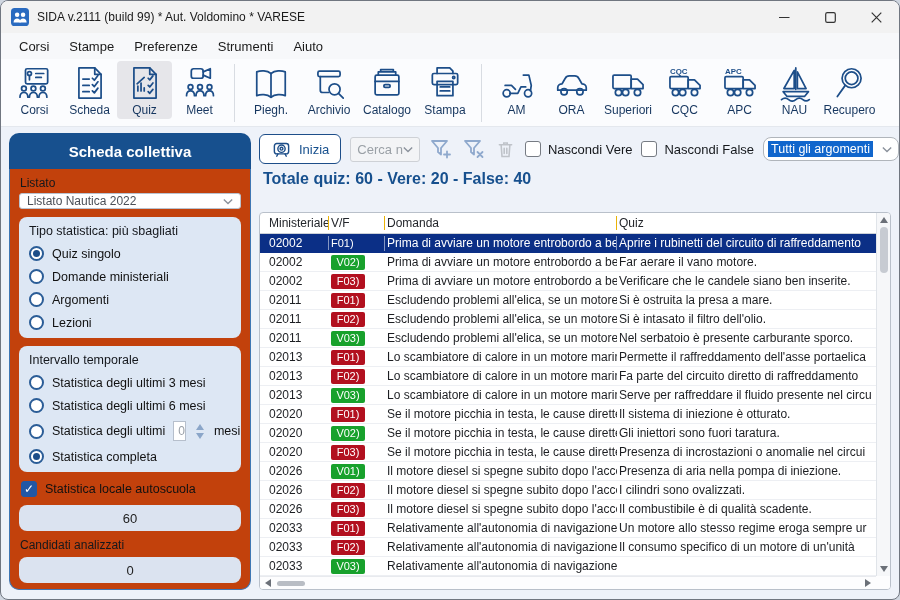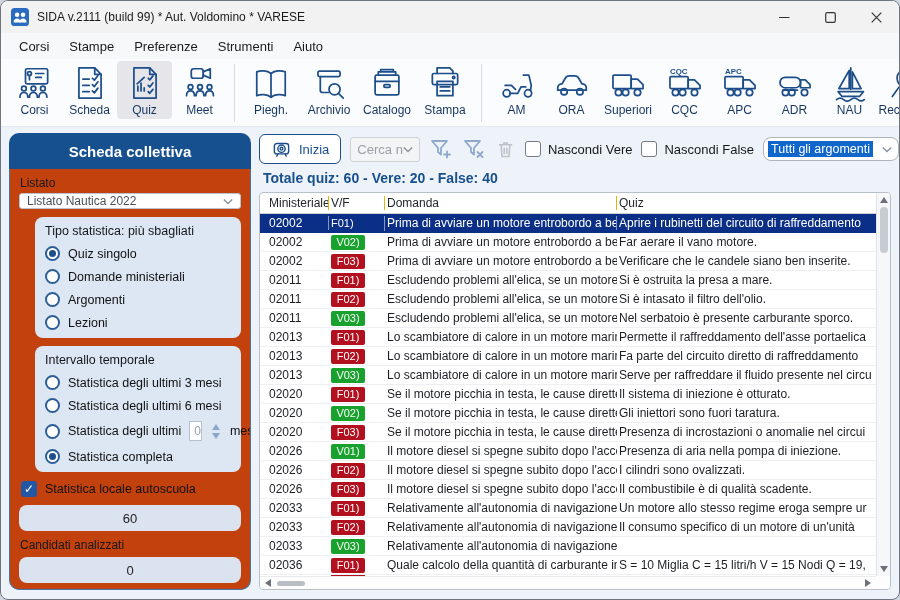--- a/index.html
+++ b/index.html
@@ -40,21 +40,21 @@
   .sidebar-header { height:36px; flex:none; background:#17508e; border-radius:10px 10px 0 0; color:#fff;
                     font-weight:bold; font-size:15px; display:flex; align-items:center; justify-content:center; }
   .sidebar-body { flex:1; background:#c2410c; border:1px solid #3f77b4; border-top:none; border-radius:0 0 10px 10px;
                   padding:5px 9px 7px; display:flex; flex-direction:column; overflow:hidden; }
   .side-label { font-size:12px; color:#15181c; margin:2px 0 3px 1px; }
   .combo { height:23px; background:#fff; border:1px solid #b9c2cf; border-radius:3px; display:flex;
            align-items:center; padding:0 7px; font-size:12px; color:#4a4f57; }
   .combo .chev { margin-left:auto; }
   .chev svg { stroke:#8a919b; fill:none; stroke-width:1.6; display:block; }
 
-  .group { background:#dde7f4; border-radius:8px; padding:4px 8px 8px; margin-top:8px;margin-left:16px; }
+  .group { background:#dde7f4; border-radius:8px; padding:4px 8px 8px; margin-top:8px; }
   .group-title { font-size:12.5px; color:#14171c; margin:3px 0 1px 2px; }
   .radio-row { display:flex; align-items:center; gap:8px; margin:8px 2px 0; }
   .radio { width:15px; height:15px; flex:none; border:2px solid #2b5d97; border-radius:50%; background:#fff; position:relative; }
   .radio.checked::after { content:""; position:absolute; inset:2px; background:#1d4e89; border-radius:50%; }
   .radio-label { font-size:12.5px; color:#111; white-space:nowrap; }
   .spin-box { width:34px; height:20px; background:#fff; border:1px solid #b6bfcc; font-size:12px; color:#9aa0a8;
               display:flex; align-items:center; padding-left:4px; }
   .spinner { display:flex; flex-direction:column; gap:3px; margin:0 2px; }
   .tri-up { width:0; height:0; border-left:4px solid transparent; border-right:4px solid transparent; border-bottom:6px solid #8ba6c9; }
   .tri-down { width:0; height:0; border-left:4px solid transparent; border-right:4px solid transparent; border-top:6px solid #8ba6c9; }
@@ -77,21 +77,21 @@
   .icon-btn { display:flex; align-items:center; }
   .icon-btn svg { display:block; }
   .funnel { stroke:#8fa9cd; fill:none; stroke-width:1.8; stroke-linecap:round; stroke-linejoin:round; }
   .trash  { stroke:#bfc3c9; fill:none; stroke-width:1.8; stroke-linecap:round; }
   .cb-group { display:flex; align-items:center; gap:7px; }
   .cb-label { font-size:13px; color:#15181c; white-space:nowrap; }
   .combo-arg { height:24px; border:1px solid #b0b5bb; border-radius:8px; background:#fff; display:flex;
                align-items:center; padding:0 6px 0 4px; gap:8px; margin-left:auto; min-width:136px; }
   .combo-arg .sel { background:#1166cc; color:#fff; font-size:12.5px; padding:1px 3px; white-space:nowrap; }
 
-  .status { font-size:14px; font-weight:bold; color:#17508e; margin:5px 2px 6px 4px; flex:none; }
+  .status { font-size:16px; font-weight:bold; color:#17508e; margin:5px 2px 24px 4px; flex:none; }
 
   
   .table-panel { flex:1; min-height:0; border:1px solid #b9c0ca; border-radius:4px; background:#fff;
                  display:grid; grid-template-columns:1fr 14px; grid-template-rows:1fr 13px; overflow:hidden; }
   .table-main { grid-column:1; grid-row:1; display:flex; flex-direction:column; min-width:0; overflow:hidden; }
   .thead { display:grid; grid-template-columns:62px 56px 232px 1fr; height:21px; flex:none; align-items:center;
            font-size:12px; color:#23262b; border-bottom:1px solid #ccd1d8; padding-left:7px; }
   .thead > div { border-right:1px solid #eab308; padding:0 4px 0 2px; overflow:hidden; white-space:nowrap; }
   .thead > div:last-child { border-right:none; }
   .tbody { flex:1; overflow:hidden; }
@@ -290,31 +290,20 @@
           <rect x="5" y="16" width="23" height="15" rx="1.5"></rect>
           <path d="M28 20h8l7 7v4H28z"></path>
           <circle cx="12" cy="36" r="4"></circle>
           <circle cx="21" cy="36" r="4"></circle>
           <circle cx="36" cy="36" r="4"></circle>
         </svg>
       <span class="lbl">APC</span>
     </div>
     <div class="tool">
       <svg viewBox="0 0 48 48">
-          <rect x="5" y="17" width="26" height="13" rx="6.5"></rect>
-          <path d="M31 20h6l6 6v4H31z"></path>
-          <path d="M9 33h18"></path>
-          <circle cx="12" cy="36" r="4"></circle>
-          <circle cx="20" cy="36" r="4"></circle>
-          <circle cx="36" cy="36" r="4"></circle>
-        </svg>
-      <span class="lbl">ADR</span>
-    </div>
-    <div class="tool">
-      <svg viewBox="0 0 48 48">
           <path d="M25 5v27"></path>
           <path d="M23 8L10 31h13z"></path>
           <path d="M27 10l11 21H27z"></path>
           <path d="M9 35h32l-5 6H14z"></path>
           <path d="M7 45c3-2.5 6-2.5 9 0s6 2.5 9 0 6-2.5 9 0 5 2.5 8 0"></path>
         </svg>
       <span class="lbl">NAU</span>
     </div>
     <div class="tool">
       <svg viewBox="0 0 48 48">

